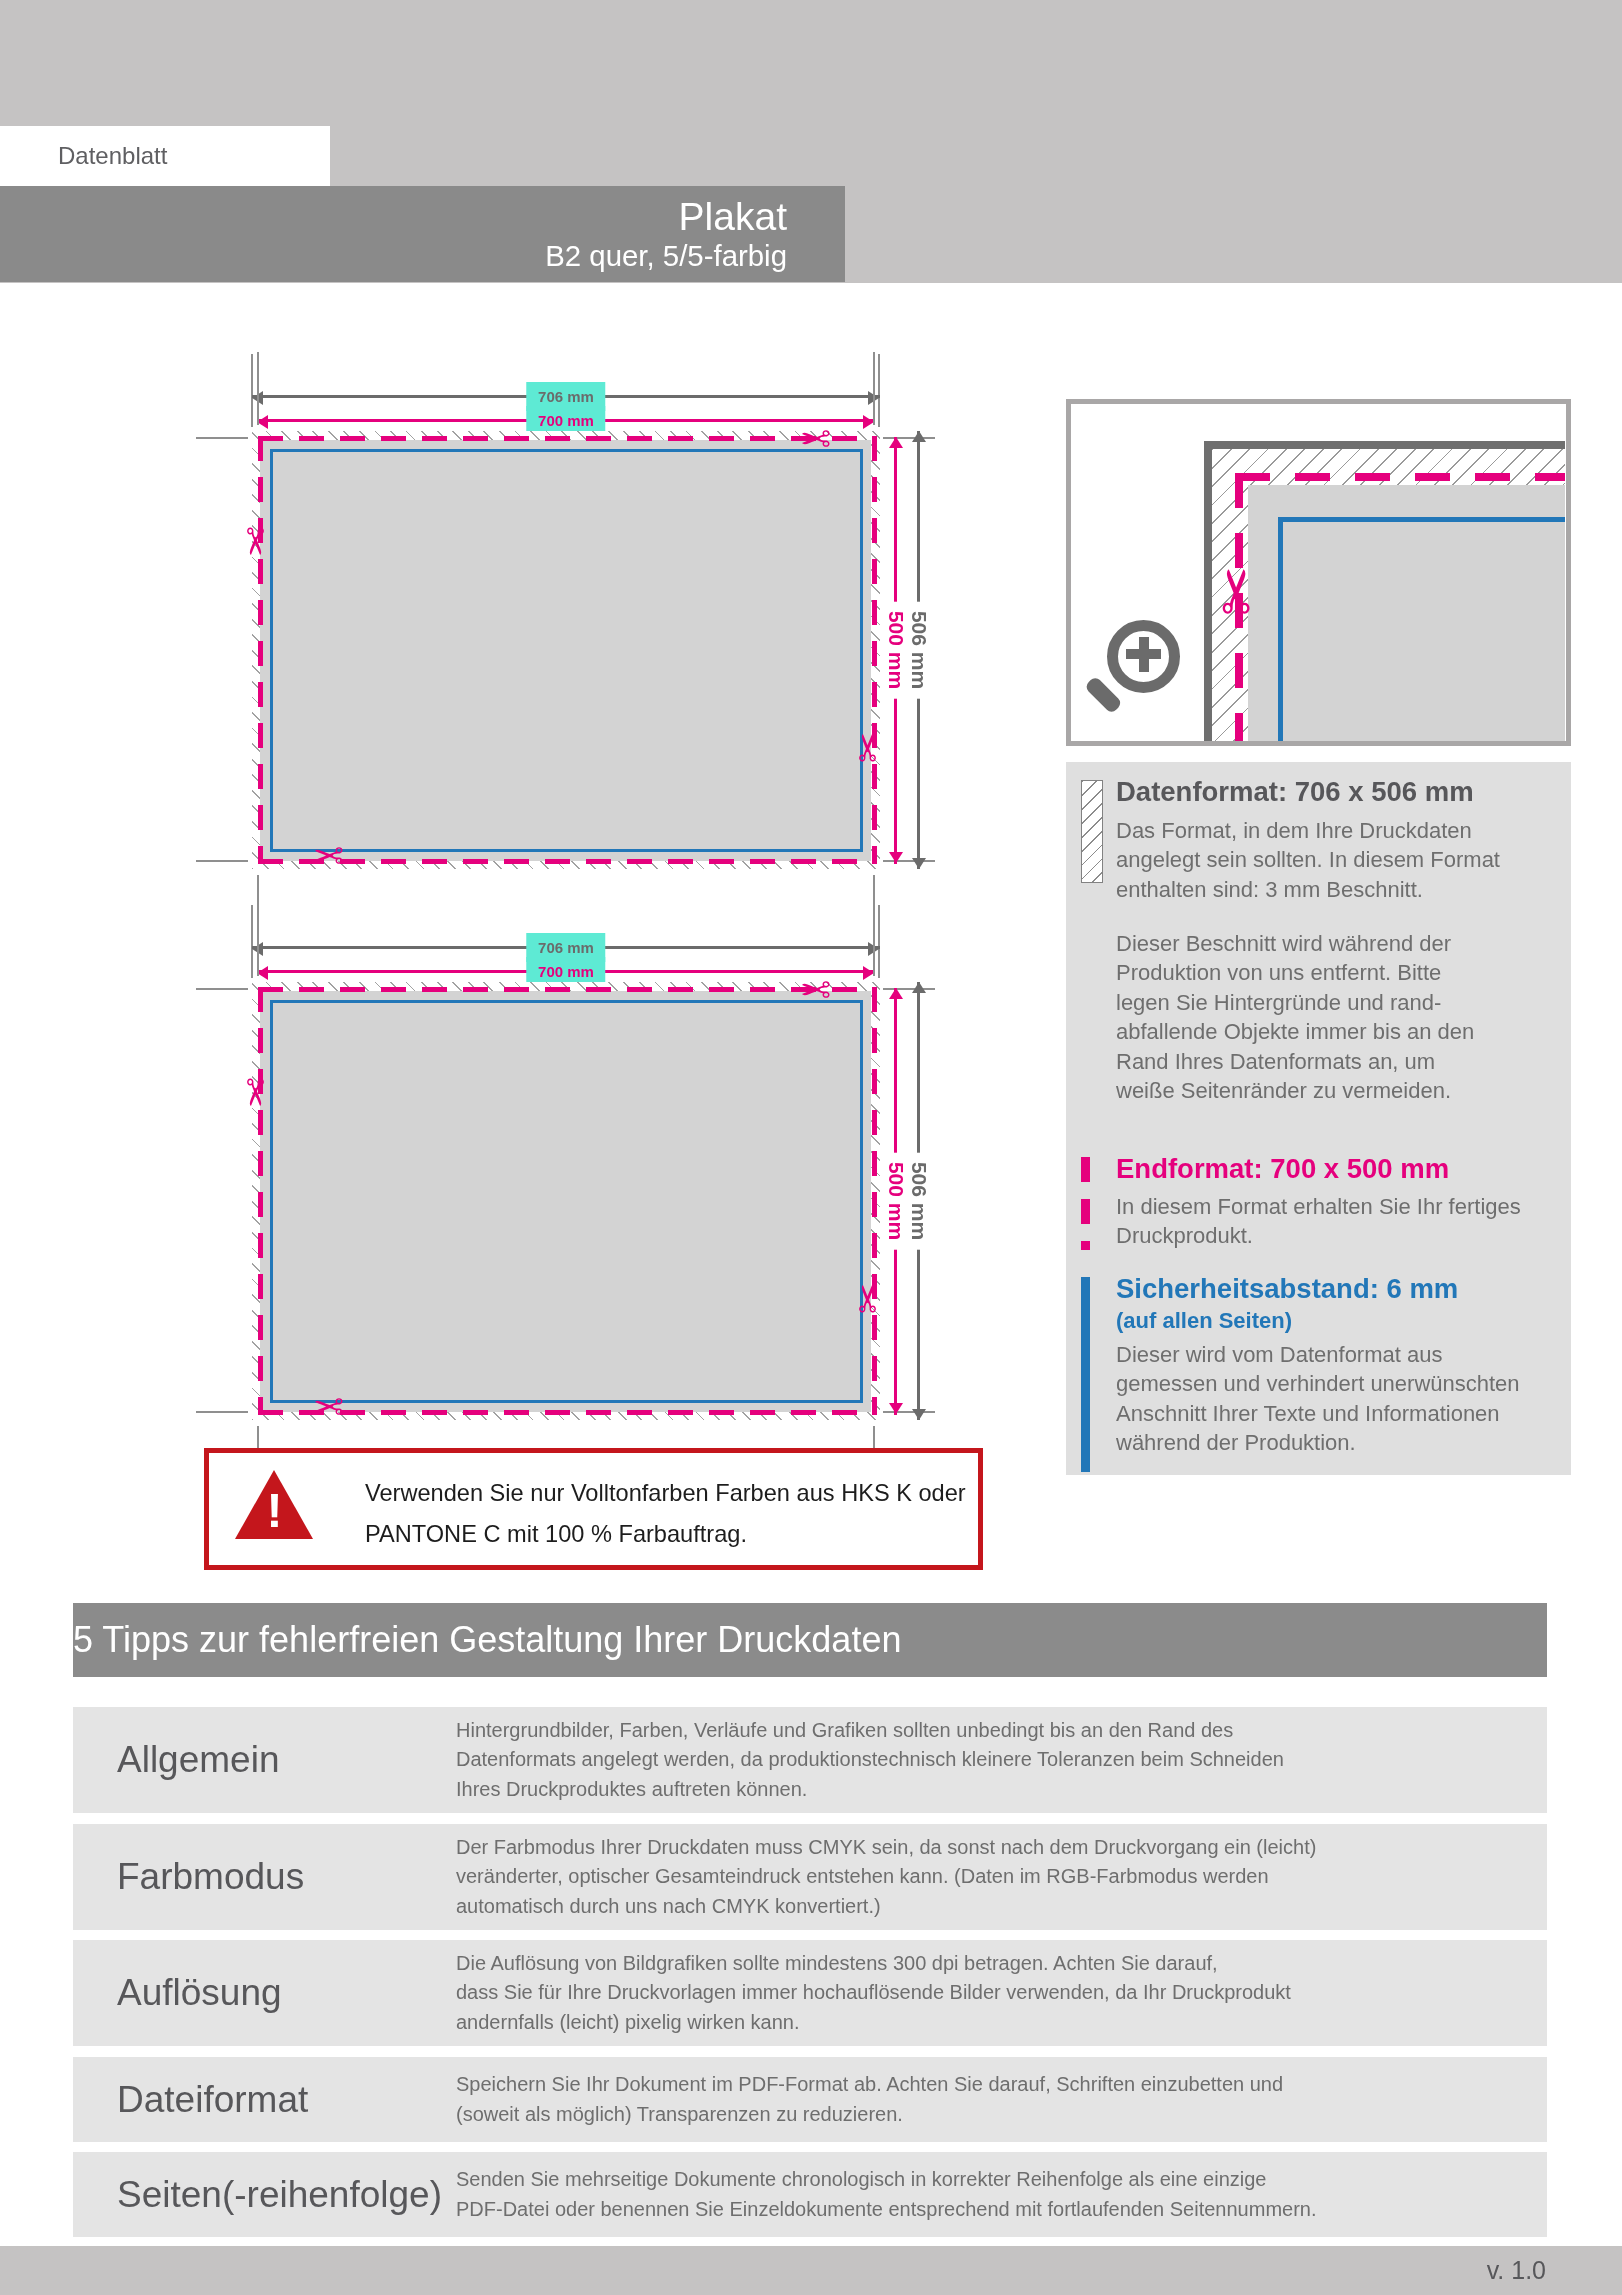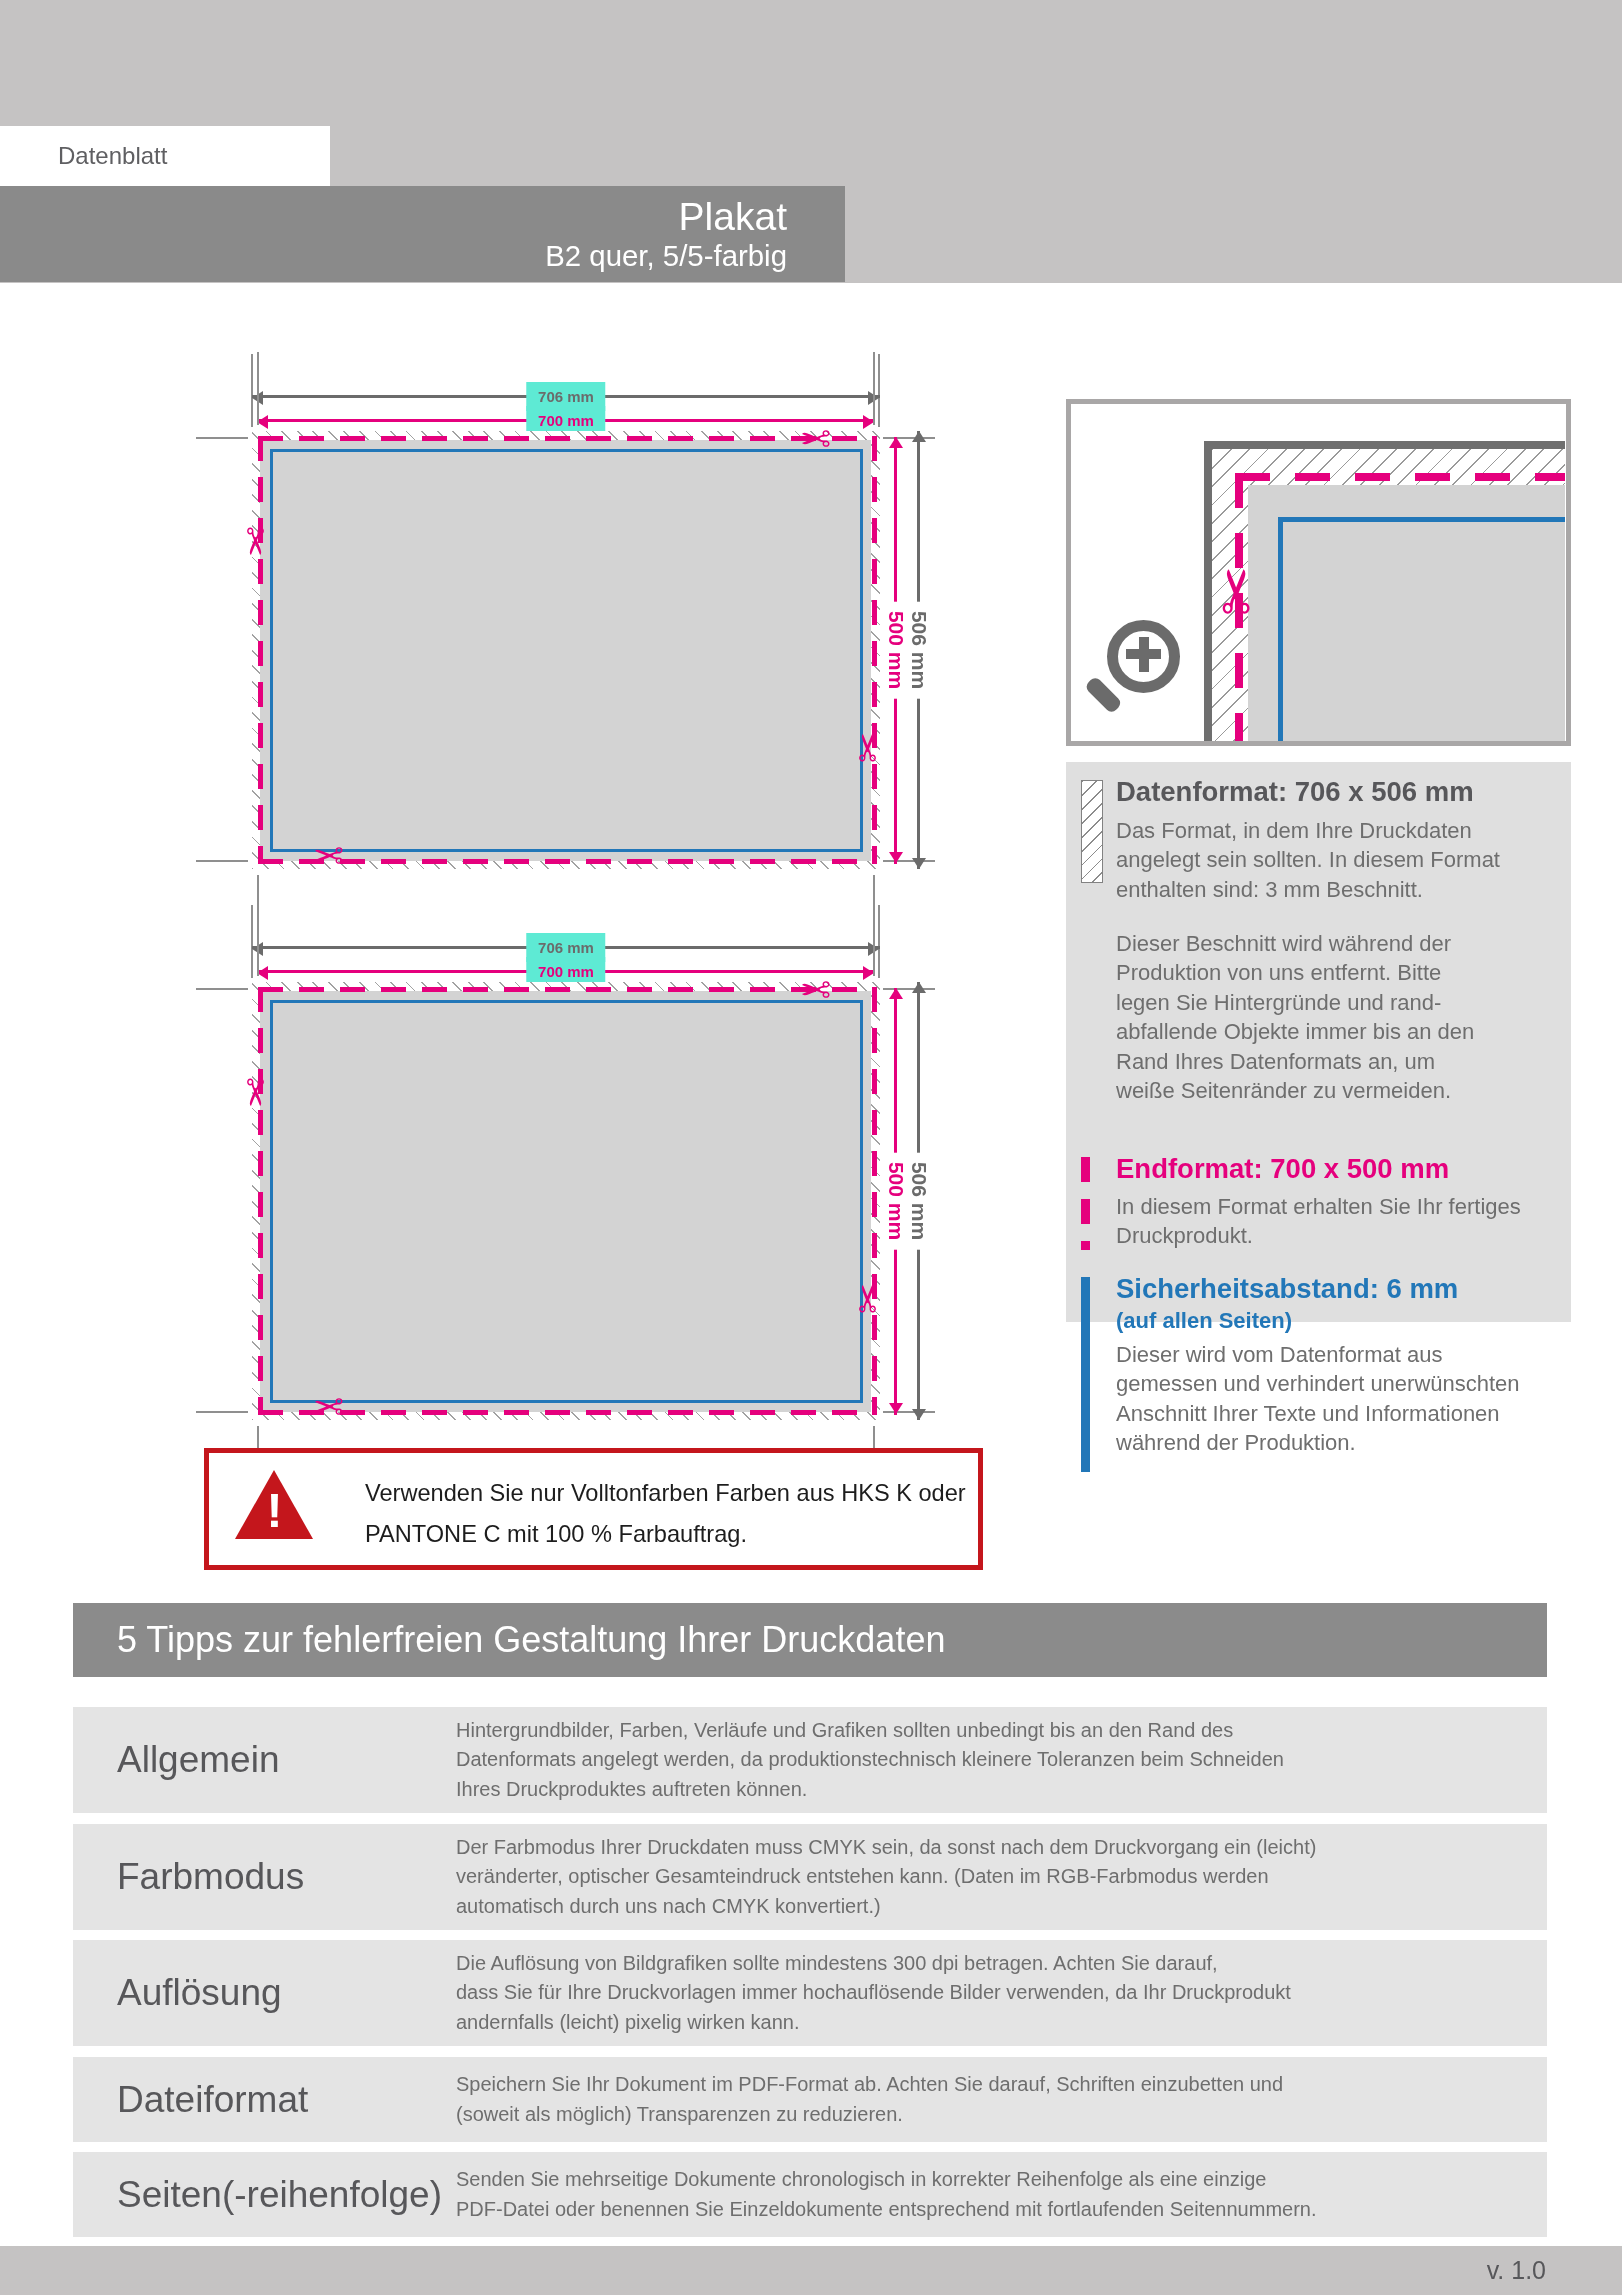--- a/index.html
+++ b/index.html
@@ -81,21 +81,21 @@
   .dc-v{left:133px;top:37px;width:8.5px;height:300px;background:#6f6f6f}
   .d-hatch{left:141px;top:45px;width:353px;height:292px;background-image:repeating-linear-gradient(135deg,#9a9a9a 0 1.3px,transparent 1.3px 13px);background-color:#fff}
   .d-fill{left:177px;top:81px;width:317px;height:256px;background:var(--fillg)}
   .d-dash-h{left:164px;top:69px;width:330px;height:7.9px;background:repeating-linear-gradient(90deg,var(--mag) 0 35px,transparent 35px 60px)}
   .d-dash-v{left:164px;top:69px;width:7.9px;height:268px;background:repeating-linear-gradient(180deg,var(--mag) 0 35px,transparent 35px 60px)}
   .d-blue-h{left:207px;top:113px;width:287px;height:5.2px;background:var(--blu)}
   .d-blue-v{left:207px;top:113px;width:5.2px;height:224px;background:var(--blu)}
   .d-sc{left:141px;top:157px;font-size:60px;line-height:60px;color:var(--mag);transform:rotate(-90deg);font-family:"DejaVu Sans",sans-serif}
 
   
-  .panel{left:1066px;top:762px;width:505px;height:560px;background:var(--panel)}
+  .panel{left:1066px;top:762px;width:505px;height:713px;background:var(--panel)}
   .panel .ic{position:absolute}
   .ic-hatch{left:15px;top:18.3px;width:22px;height:103px;border:1.3px solid #828282;
     background-image:repeating-linear-gradient(135deg,#8c8c8c 0 1.3px,transparent 1.3px 9.8px);background-color:#fff}
   .ic-dash{left:15px;top:395px;width:8.5px;height:93px;background:repeating-linear-gradient(180deg,var(--mag) 0 25px,transparent 25px 42px)}
   .ic-blue{left:15px;top:515px;width:8.5px;height:195px;background:var(--blu)}
   .p-head{position:absolute;left:50px;font-weight:bold;font-size:27.5px;white-space:nowrap}
   .p-body{position:absolute;left:50px;font-size:22px;line-height:29.4px;color:var(--txt);white-space:pre-line}
   .h-daten{top:14.4px;color:var(--hd)}
   .t-daten{top:54px}
   .t-beschnitt{top:167px}
@@ -107,21 +107,21 @@
 
   
   .warn{left:204px;top:1448px;width:779px;height:122px;background:#fff;border:5.2px solid var(--red)}
   .warn div,.warn span{position:absolute}
   .tri{left:26px;top:17px;width:0;height:0;border-left:39px solid transparent;border-right:39px solid transparent;border-bottom:69px solid var(--red)}
   .tri-bang{left:26px;top:30px;width:79px;text-align:center;color:#fff;font-weight:bold;font-size:48px;line-height:56px}
   .warn-text{left:156px;top:19.6px;font-size:23.6px;line-height:41px;color:#1d1d1d;white-space:pre-line}
 
   
   .tips-band{left:73px;top:1603px;width:1474px;height:74px;background:#8b8b8b}
-  .tips-band span{display:block;padding-left:44px;line-height:74px;color:#fff;font-size:36px}
+  .tips-band span{display:block;line-height:74px;color:#fff;font-size:36px}
   .tip-row{position:absolute;left:73px;width:1474px;background:var(--rowbg);display:flex;align-items:center}
   .tip-label{width:383px;padding-left:44px;font-size:37px;color:var(--hd);flex:none}
   .tip-body{font-size:20px;line-height:29.4px;color:var(--txt);white-space:pre-line}
   .tip-body b,.p-body b,.tip-body span.b,.p-body span.b{font-weight:normal}
   .r1{top:1707px;height:106px}.r2{top:1824px;height:106px}.r3{top:1940px;height:106px}
   .r4{top:2057px;height:85px}.r5{top:2152px;height:85px}
 
   
   .footer{left:0;top:2246px;width:1623px;height:49px;background:var(--silver)}
   .footer span{display:block;text-align:right;padding-right:77px;line-height:49px;font-size:25px;color:var(--hd)}

